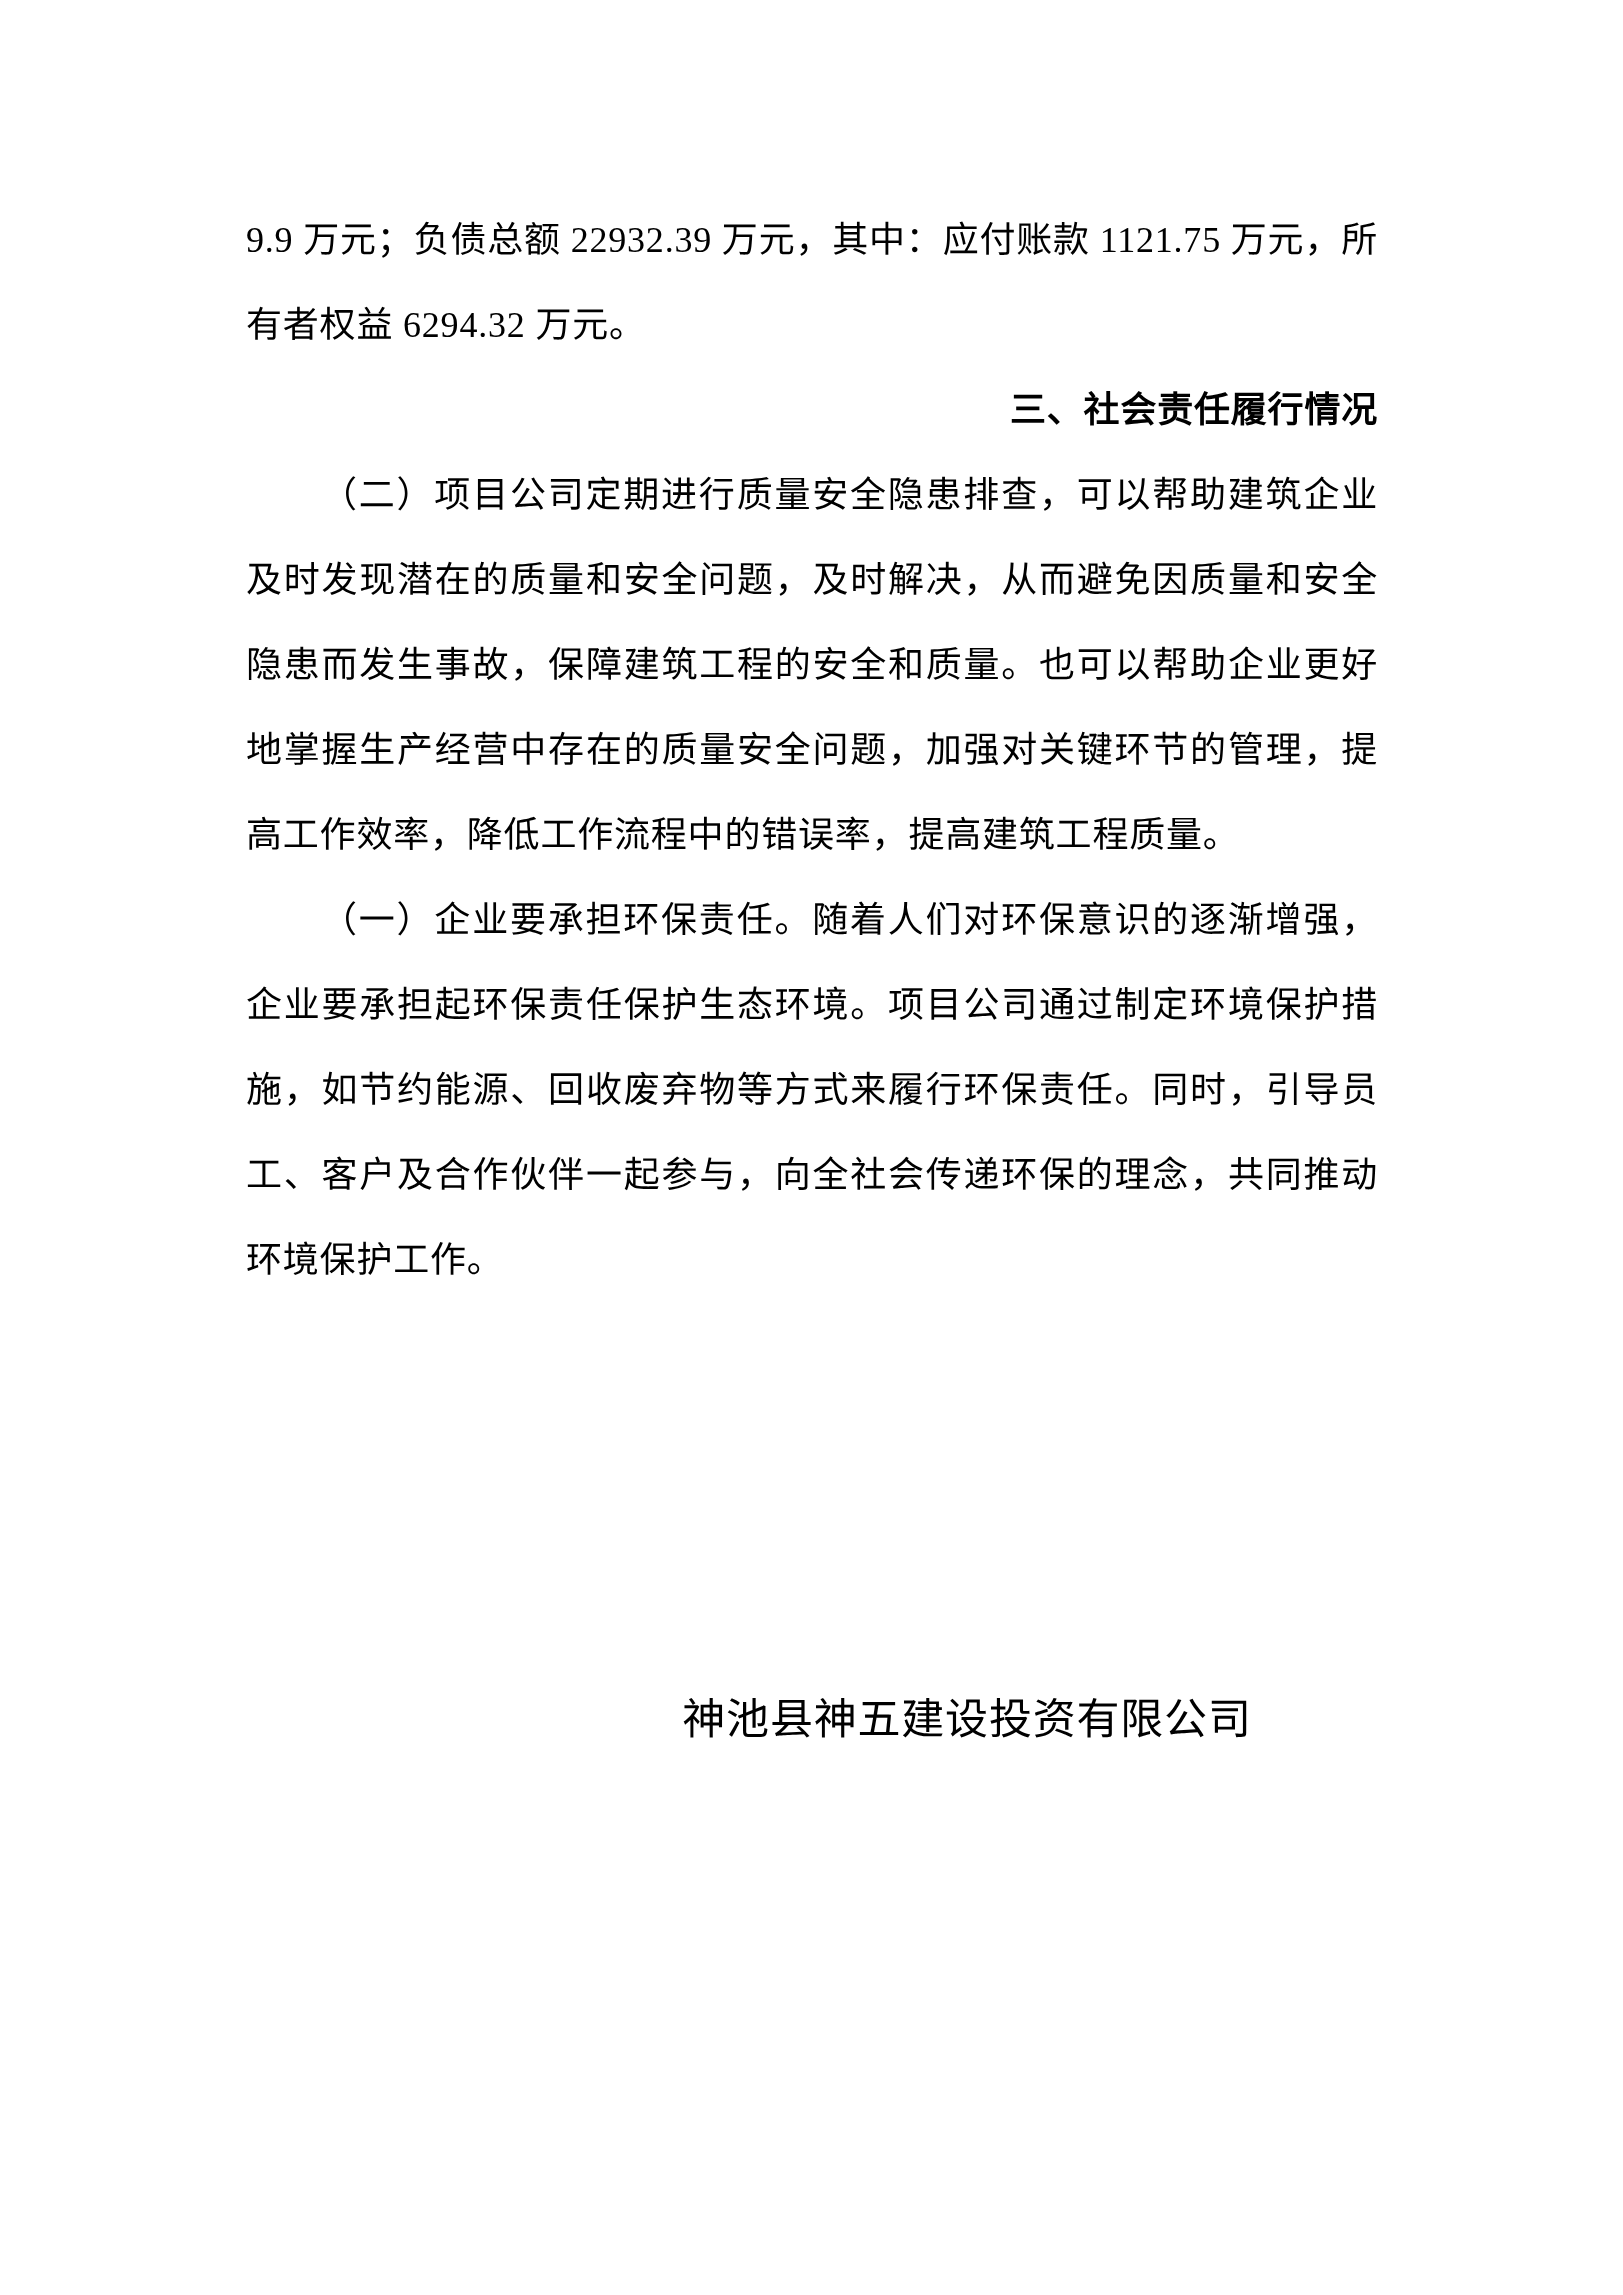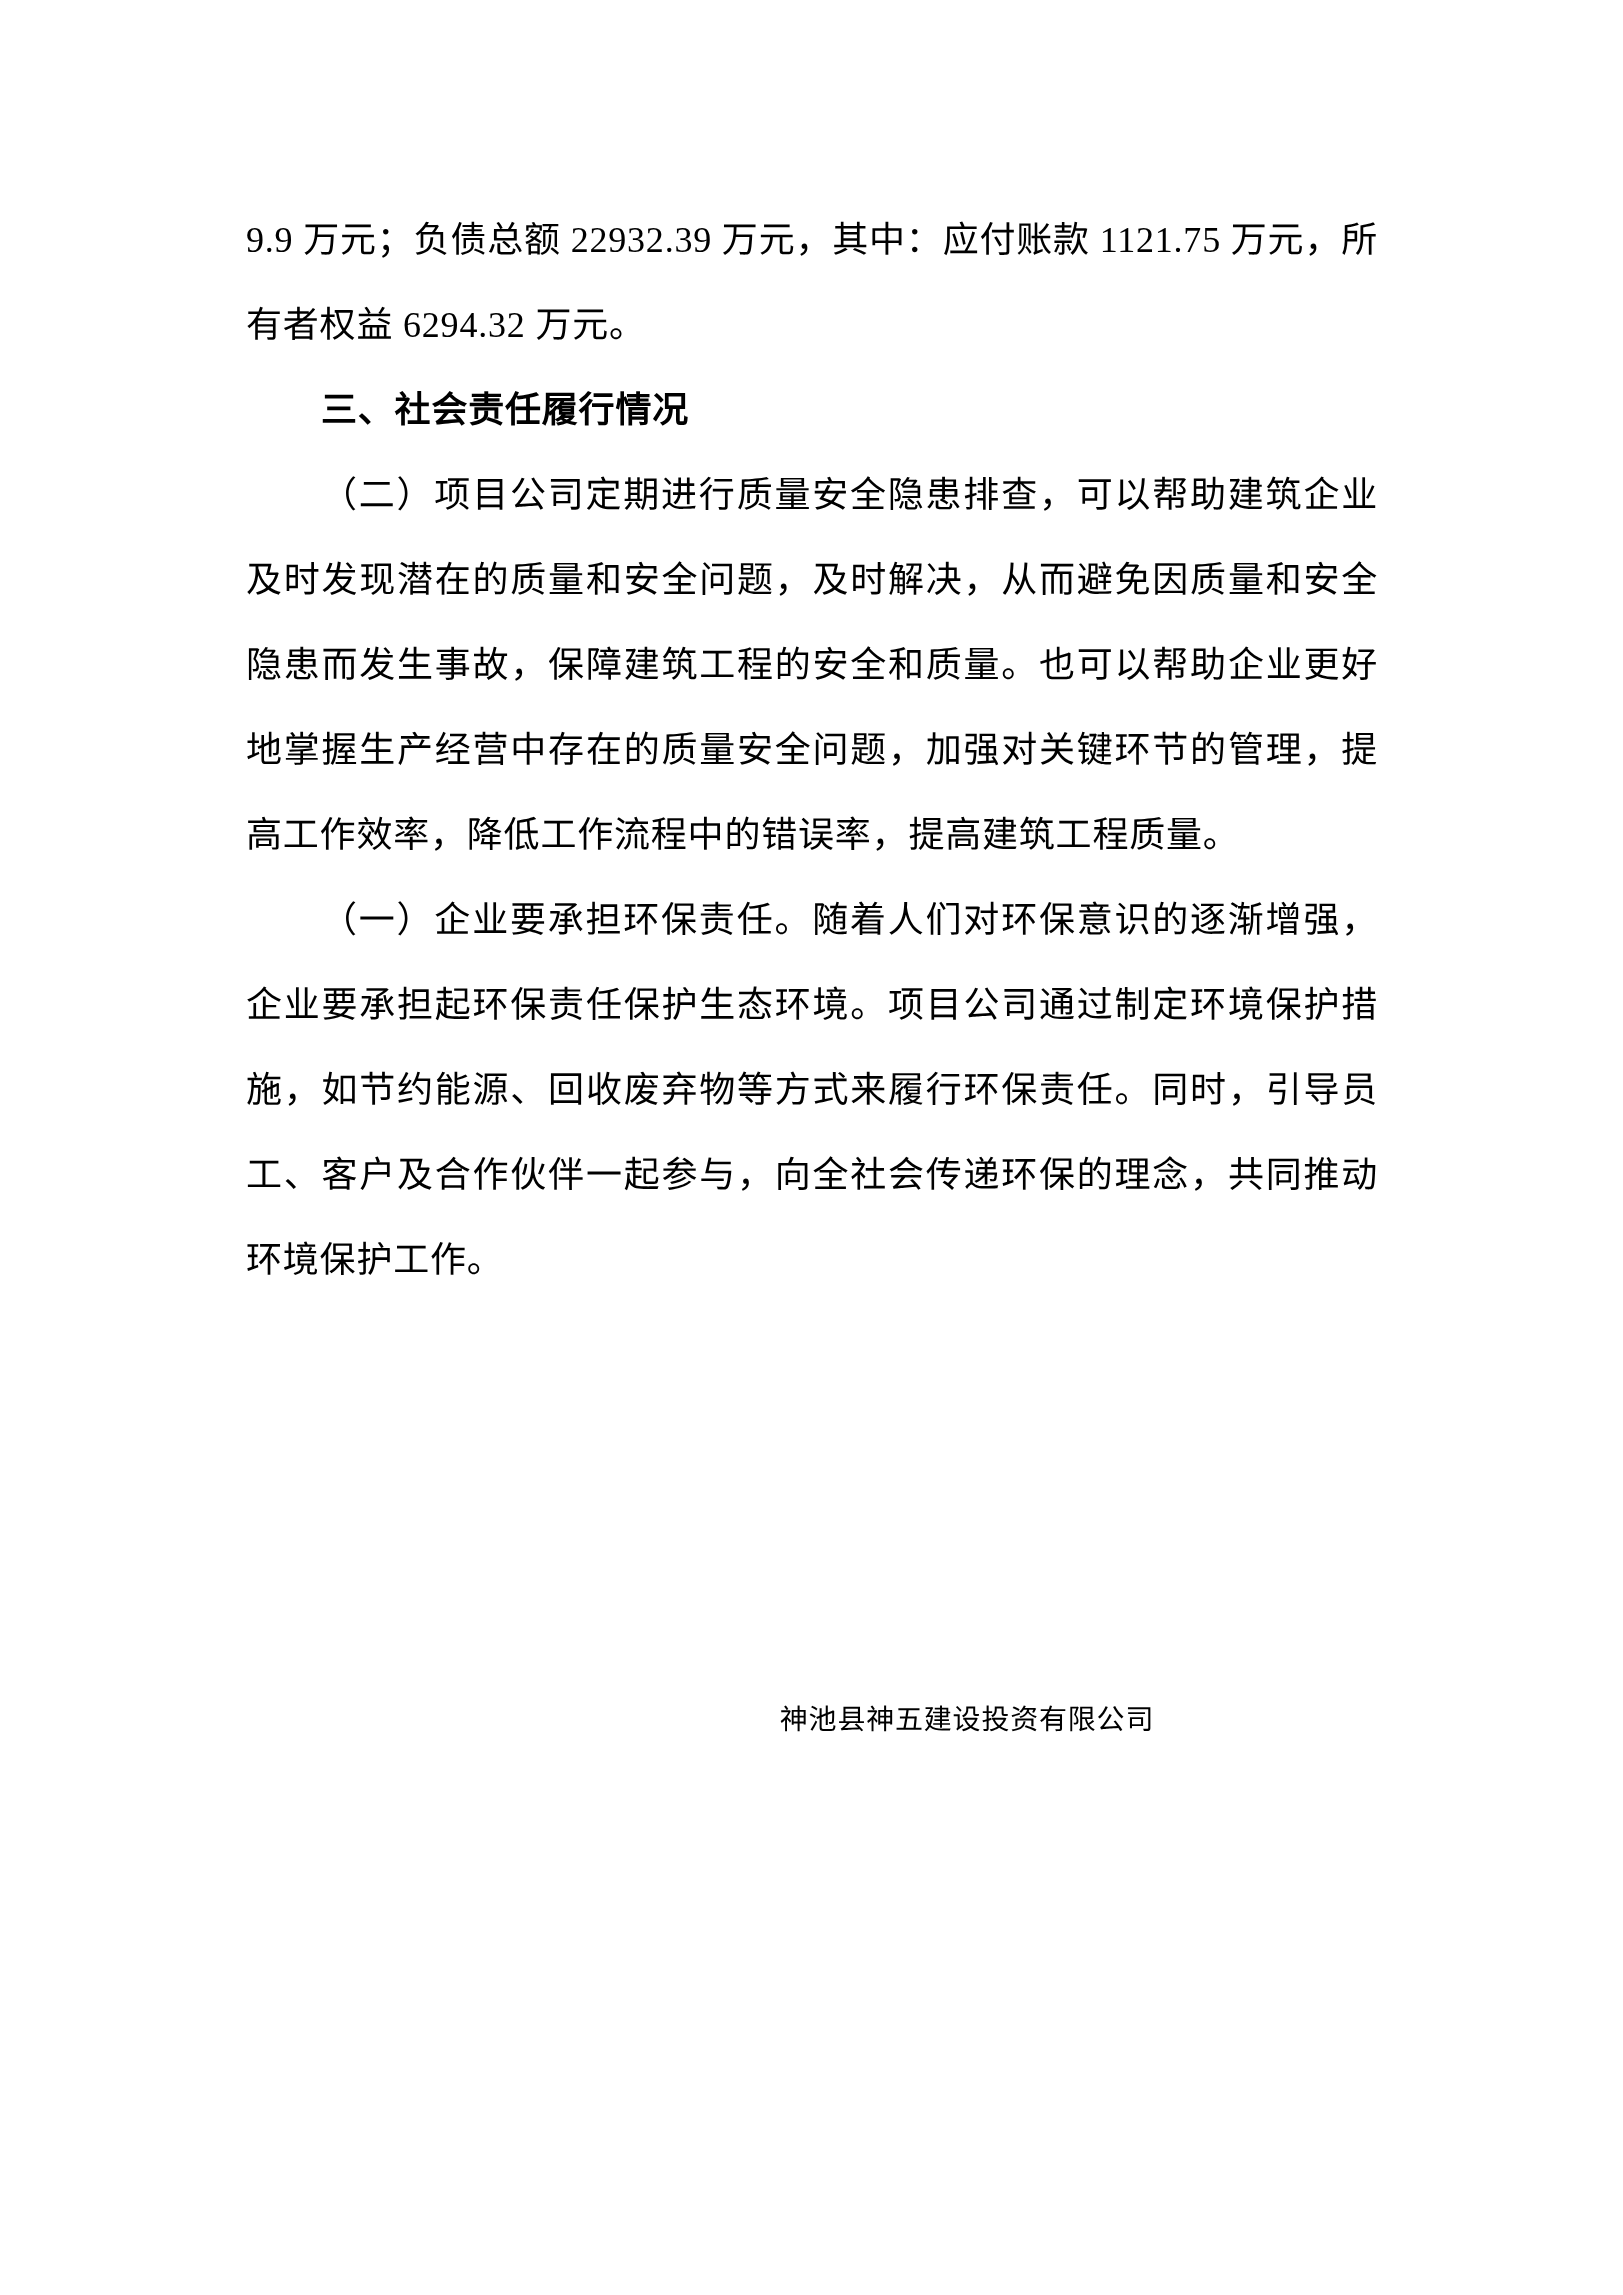--- a/index.html
+++ b/index.html
@@ -32,34 +32,34 @@
     letter-spacing: 0.8px;
     word-break: break-all;
   }
 
   .para.indent-2 {
     text-indent: 75px;
   }
 
   .para.heading {
     font-weight: bold;
-    text-align: left;
+    text-align: right;
   }
 
   .signature-block {
     position: absolute;
     left: 0;
     top: 1677px;
     width: 1623px;
     padding-left: 311px; 
     text-align: center;
   }
 
   .signature-line {
-    font-size: 28px;
+    font-size: 43px;
     line-height: 85px;
     letter-spacing: 0.8px;
   }
 </style>
 </head>
 <body>
 
 <div class="page">
 
   <div class="content">

